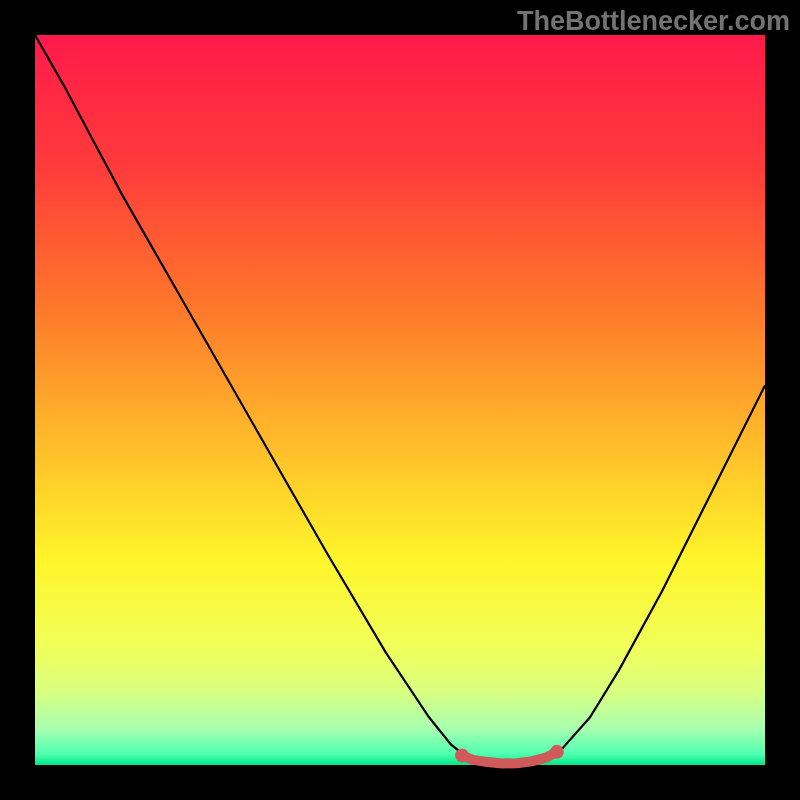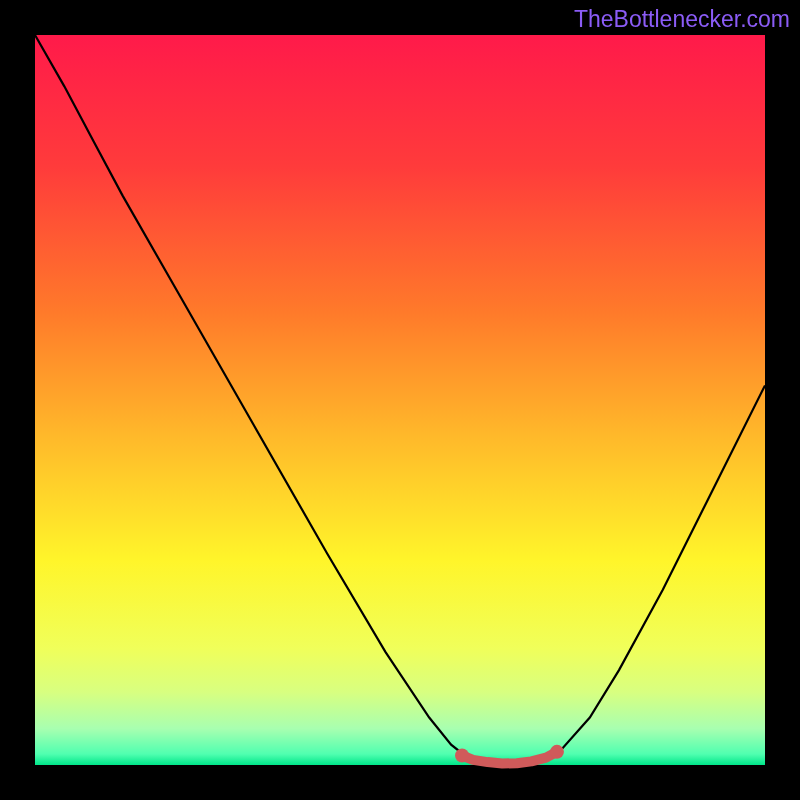--- a/index.html
+++ b/index.html
@@ -14,23 +14,23 @@
     position: absolute;
     top: 0;
     left: 0;
     width: 800px;
     height: 800px;
   }
   .watermark {
     position: absolute;
     top: 6px;
     right: 10px;
-    color: #8b5cf6;
-    font-size: 23px;
-    font-weight: 400;
+    color: #737373;
+    font-size: 27px;
+    font-weight: 700;
     z-index: 10;
   }
   svg {
     display: block;
   }
 </style>
 </head>
 <body>
 
 <div class="chart-container">

